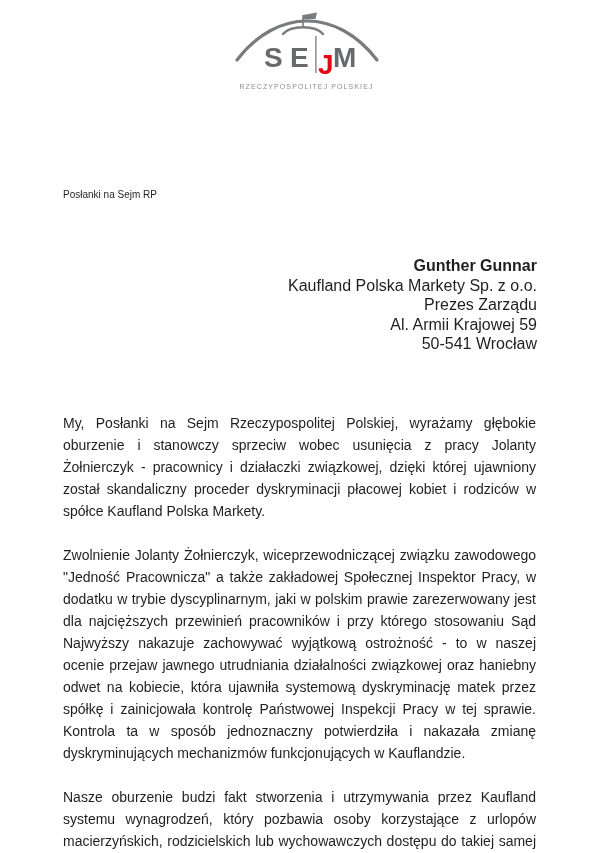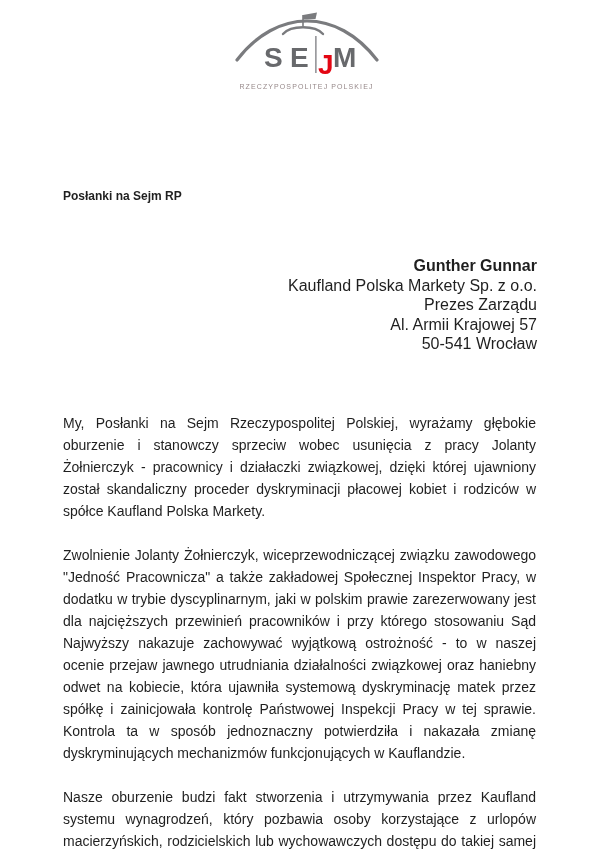--- a/index.html
+++ b/index.html
@@ -67,22 +67,22 @@
     top: 126px;
     left: 63px;
     width: 474px;
     text-align: right;
     font-size: 14px;
   }
   .sender {
     position: absolute;
     top: 189px;
     left: 63px;
-    font-size: 12px;
-    font-weight: bold;
+    font-size: 10px;
+    font-weight: normal;
   }
   .recipient {
     position: absolute;
     top: 256px;
     left: 63px;
     width: 474px;
     text-align: right;
     font-size: 16px;
     line-height: 19.5px;
   }
@@ -120,21 +120,21 @@
     <div class="logo-subtitle">RZECZYPOSPOLITEJ POLSKIEJ</div>
   </header>
 
 
   <div class="sender">Posłanki na Sejm RP</div>
 
   <div class="recipient">
     <div class="recipient-name">Gunther Gunnar</div>
     <div>Kaufland Polska Markety Sp. z o.o.</div>
     <div>Prezes Zarządu</div>
-    <div>Al. Armii Krajowej 57</div>
+    <div>Al. Armii Krajowej 59</div>
     <div>50-541 Wrocław</div>
   </div>
 
   <div class="body-text">
     <p>My, Posłanki na Sejm Rzeczypospolitej Polskiej, wyrażamy głębokie oburzenie i stanowczy sprzeciw wobec usunięcia z pracy Jolanty Żołnierczyk - pracownicy i działaczki związkowej, dzięki której ujawniony został skandaliczny proceder dyskryminacji płacowej kobiet i rodziców w spółce Kaufland Polska Markety.</p>
     <p>Zwolnienie Jolanty Żołnierczyk, wiceprzewodniczącej związku zawodowego "Jedność Pracownicza" a także zakładowej Społecznej Inspektor Pracy, w dodatku w trybie dyscyplinarnym, jaki w polskim prawie zarezerwowany jest dla najcięższych przewinień pracowników i przy którego stosowaniu Sąd Najwyższy nakazuje zachowywać wyjątkową ostrożność - to w naszej ocenie przejaw jawnego utrudniania działalności związkowej oraz haniebny odwet na kobiecie, która ujawniła systemową dyskryminację matek przez spółkę i zainicjowała kontrolę Państwowej Inspekcji Pracy w tej sprawie. Kontrola ta w sposób jednoznaczny potwierdziła i nakazała zmianę dyskryminujących mechanizmów funkcjonujących w Kauflandzie.</p>
     <p>Nasze oburzenie budzi fakt stworzenia i utrzymywania przez Kaufland systemu wynagrodzeń, który pozbawia osoby korzystające z urlopów macierzyńskich, rodzicielskich lub wychowawczych dostępu do takiej samej płacy po powrocie z</p>
   </div>
 
 </div>

